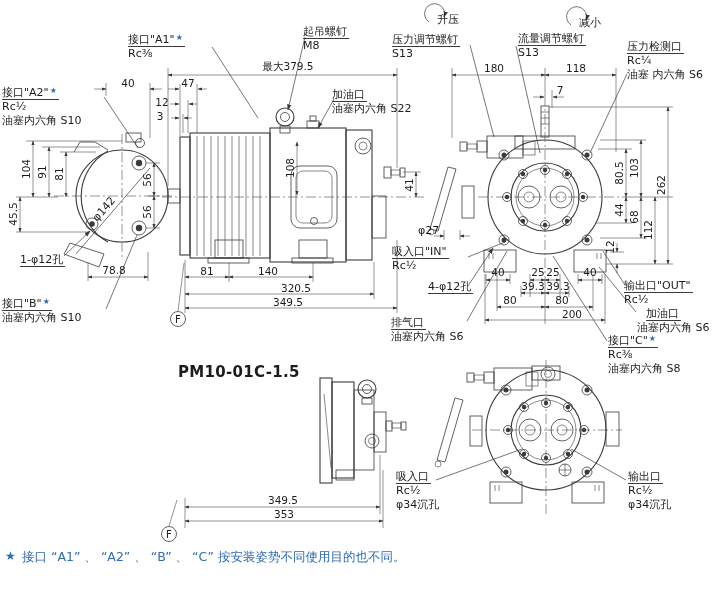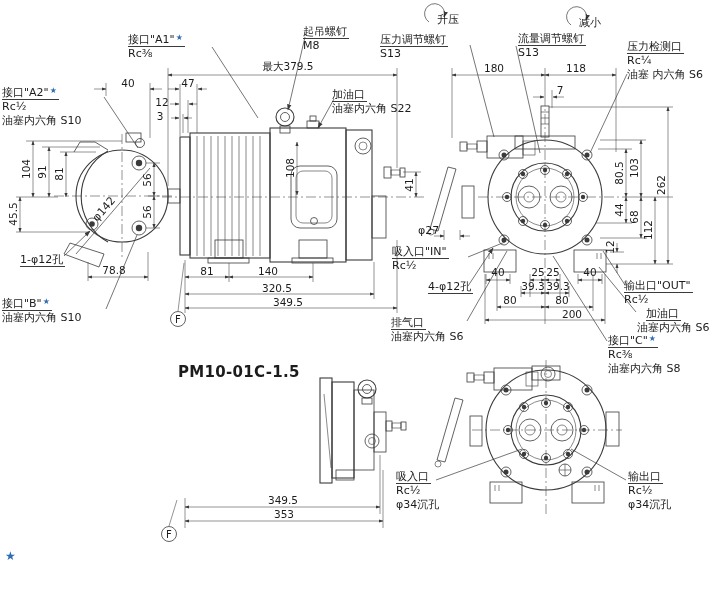--- a/index.html
+++ b/index.html
@@ -385,21 +385,21 @@
   </div>
 
   <div class="lbl" style="left:332px;top:88px">
     <div class="u">加油口</div>
     <div>油塞内六角 S22</div>
   </div>
 
   <div class="lbl" style="left:437px;top:13px">升压</div>
   <div class="lbl" style="left:579px;top:16px">减小</div>
 
-  <div class="lbl" style="left:380px;top:33px">
+  <div class="lbl" style="left:392px;top:33px">
     <div class="u">压力调节螺钉</div>
     <div>S13</div>
   </div>
 
   <div class="lbl" style="left:518px;top:32px">
     <div class="u">流量调节螺钉</div>
     <div>S13</div>
   </div>
 
   <div class="lbl" style="left:627px;top:40px">
@@ -459,21 +459,21 @@
   <div class="vdim" style="left:42px;top:172px">91</div>
   <div class="vdim" style="left:59px;top:174px">81</div>
   <div class="vdim" style="left:13px;top:214px">45.5</div>
   <div class="vdim" style="left:147px;top:180px">56</div>
   <div class="vdim" style="left:147px;top:212px">56</div>
   <div class="dim" style="left:114px;top:264px">78.8</div>
   <div class="vdim" style="left:290px;top:168px">108</div>
   <div class="vdim" style="left:409px;top:185px">41</div>
   <div class="dim" style="left:207px;top:265px">81</div>
   <div class="dim" style="left:268px;top:265px">140</div>
-  <div class="dim" style="left:277px;top:282px">320.5</div>
+  <div class="dim" style="left:296px;top:282px">320.5</div>
   <div class="dim" style="left:288px;top:296px">349.5</div>
   <div class="dim" style="left:494px;top:62px">180</div>
   <div class="dim" style="left:576px;top:62px">118</div>
   <div class="dim" style="left:560px;top:84px">7</div>
   <div class="vdim" style="left:619px;top:173px">80.5</div>
   <div class="vdim" style="left:634px;top:168px">103</div>
   <div class="vdim" style="left:619px;top:210px">44</div>
   <div class="vdim" style="left:634px;top:217px">68</div>
   <div class="vdim" style="left:648px;top:230px">112</div>
   <div class="vdim" style="left:610px;top:247px">12</div>
@@ -498,15 +498,16 @@
     <div class="u">输出口</div>
     <div>Rc½</div>
     <div>φ34沉孔</div>
   </div>
   <div class="dim" style="left:283px;top:494px">349.5</div>
   <div class="dim" style="left:284px;top:508px">353</div>
   <div class="datum" style="left:169px;top:534px">F</div>
 
   <div class="notestar" style="left:5px;top:549px">★</div>
   <div class="note" style="left:22px;top:547px">
+    <div>接口 “A1” 、 “A2” 、 “B” 、 “C”  按安装姿势不同使用目的也不同。</div>
   </div>
 
 </div>
 
 </body></html>

